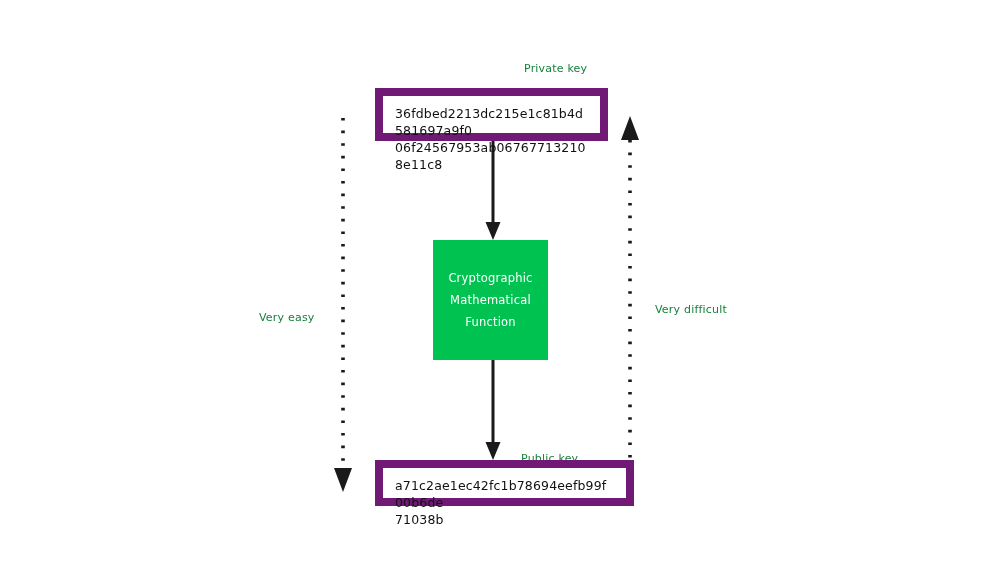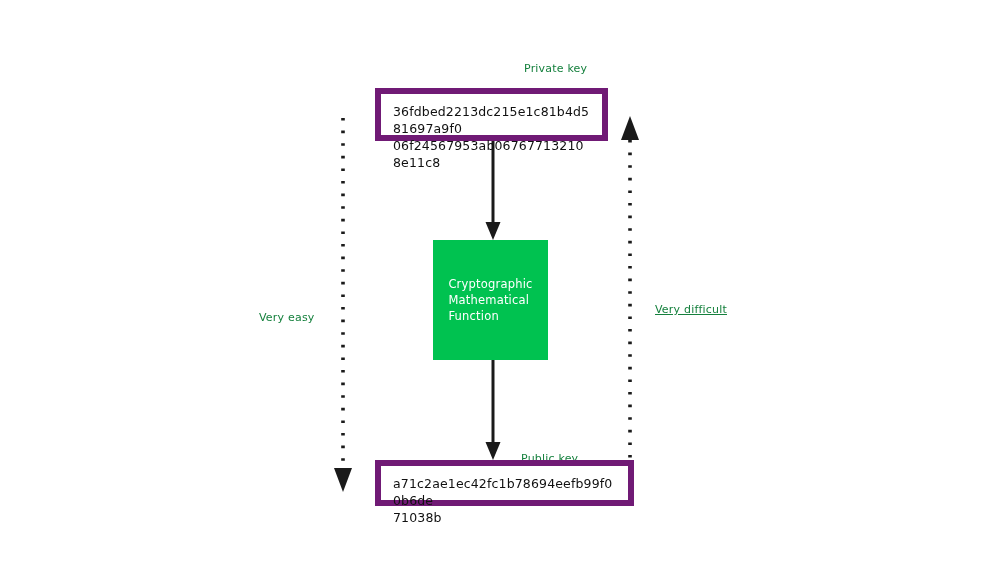--- a/index.html
+++ b/index.html
@@ -18,21 +18,21 @@
     height: 561px;
     background: #ffffff;
     overflow: hidden;
   }
 
   
   .key-box {
     position: absolute;
     box-sizing: border-box;
     background: #ffffff;
-    border: 6px solid #701a75;
+    border: 8px solid #701a75;
     padding: 9px 12px 10px 12px;
   }
   .key-text {
     font-family: "DejaVu Sans", "Liberation Sans", sans-serif;
     font-size: 12.5px;
     line-height: 17px;
     color: #111111;
     letter-spacing: 0.15px;
     word-break: break-all;
     white-space: pre-wrap;
@@ -69,39 +69,39 @@
     margin-top: 20px;
   }
   #very-easy-caption {
     left: 259px;
     top: 303px;
     margin-top: 8px;
   }
   #very-difficult-caption {
     left: 655px;
     top: 303px;
-    text-decoration: underline;
   }
 
   
   #function-box {
     position: absolute;
     left: 433px;
     top: 240px;
     width: 115px;
     height: 120px;
     background: #00c martial;
     display: flex;
     align-items: center;
     justify-content: center;
   }
   #function-label {
     color: #ffffff;
     font-size: 11.5px;
-    line-height: 16px;
+    line-height: 22px;
+    text-align: center;
     letter-spacing: 0.2px;
     white-space: pre-line;
   }
 
   
   #arrow-layer {
     position: absolute;
     left: 0;
     top: 0;
     width: 1000px;

